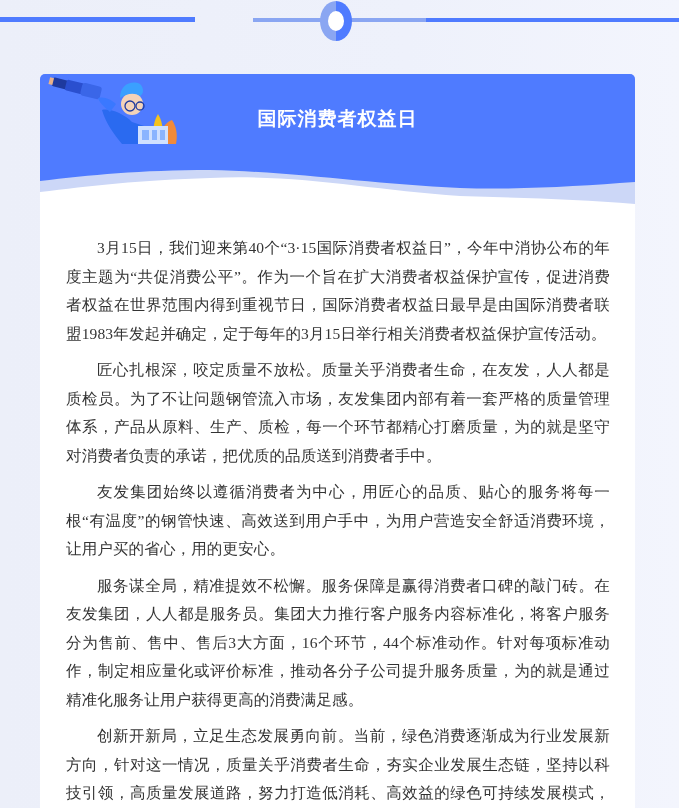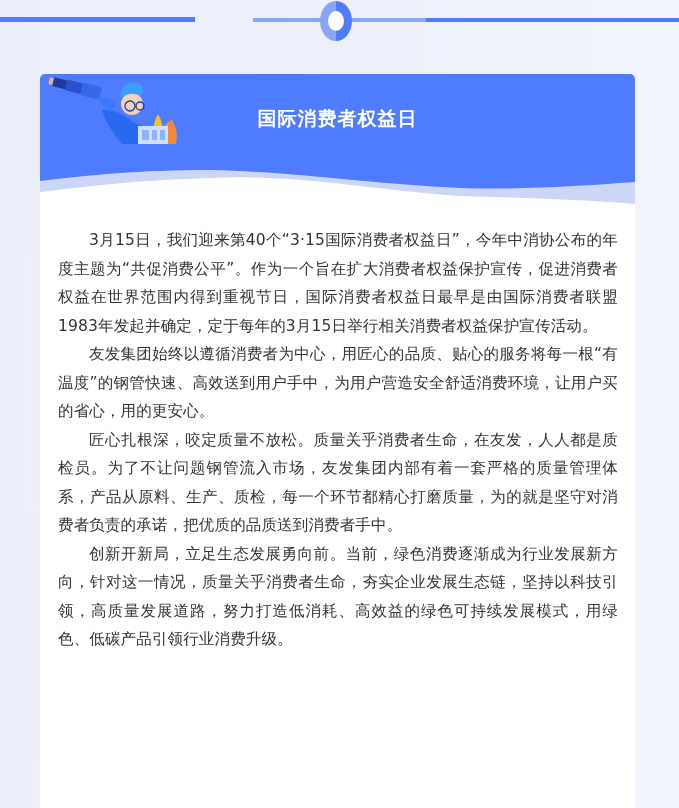--- a/index.html
+++ b/index.html
@@ -40,21 +40,21 @@
   .title {
     position:absolute; left:0; top:32px; width:595px; text-align:center;
     color:#ffffff; font-size:19px; font-weight:bold; letter-spacing:1px;
   }
   .illus { position:absolute; left:455px; top:18px; width:140px; height:70px; }
   .body-text {
     position:absolute; left:18px; top:152px; width:560px;
     color:#333333; font-size:15.5px; line-height:28.5px;
     letter-spacing:0.15px;
   }
-  .body-text p { margin:0; text-indent:2em; text-align:justify; }
+  .body-text p { margin:8px; text-indent:2em; text-align:justify;font-family:Liberation Serif, serif; }
 </style>
 </head>
 <body>
 
 <div>
   <div class="top-line-left"></div>
   <div class="top-line-right"></div>
   <div class="top-line-mid" style="left:253px;width:84px;"></div>
   <div class="top-line-right2" style="left:338px;width:88px;"></div>
   <div class="ring" style="left:320px;top:1px;"></div>
@@ -94,17 +94,18 @@
 
       <rect x="98" y="52" width="30" height="18" fill="#cfe0ff"></rect>
       <rect x="102" y="56" width="7" height="10" fill="#8ab4ff"></rect>
       <rect x="112" y="56" width="5" height="10" fill="#8ab4ff"></rect>
       <rect x="120" y="56" width="5" height="10" fill="#8ab4ff"></rect>
     </svg>
   </div>
 
   <div class="body-text">
     <p>3月15日，我们迎来第40个“3·15国际消费者权益日”，今年中消协公布的年度主题为“共促消费公平”。作为一个旨在扩大消费者权益保护宣传，促进消费者权益在世界范围内得到重视节日，国际消费者权益日最早是由国际消费者联盟1983年发起并确定，定于每年的3月15日举行相关消费者权益保护宣传活动。</p>
+    <p>匠心扎根深，咬定质量不放松。质量关乎消费者生命，在友发，人人都是质检员。为了不让问题钢管流入市场，友发集团内部有着一套严格的质量管理体系，产品从原料、生产、质检，每一个环节都精心打磨质量，为的就是坚守对消费者负责的承诺，把优质的品质送到消费者手中。</p>
     <p>友发集团始终以遵循消费者为中心，用匠心的品质、贴心的服务将每一根“有温度”的钢管快速、高效送到用户手中，为用户营造安全舒适消费环境，让用户买的省心，用的更安心。</p>
-    <p>匠心扎根深，咬定质量不放松。质量关乎消费者生命，在友发，人人都是质检员。为了不让问题钢管流入市场，友发集团内部有着一套严格的质量管理体系，产品从原料、生产、质检，每一个环节都精心打磨质量，为的就是坚守对消费者负责的承诺，把优质的品质送到消费者手中。</p>
+    <p>服务谋全局，精准提效不松懈。服务保障是赢得消费者口碑的敲门砖。在友发集团，人人都是服务员。集团大力推行客户服务内容标准化，将客户服务分为售前、售中、售后3大方面，16个环节，44个标准动作。针对每项标准动作，制定相应量化或评价标准，推动各分子公司提升服务质量，为的就是通过精准化服务让用户获得更高的消费满足感。</p>
     <p>创新开新局，立足生态发展勇向前。当前，绿色消费逐渐成为行业发展新方向，针对这一情况，质量关乎消费者生命，夯实企业发展生态链，坚持以科技引领，高质量发展道路，努力打造低消耗、高效益的绿色可持续发展模式，用绿色、低碳产品引领行业消费升级。</p>
   </div>
 </div>
 
 </body></html>

